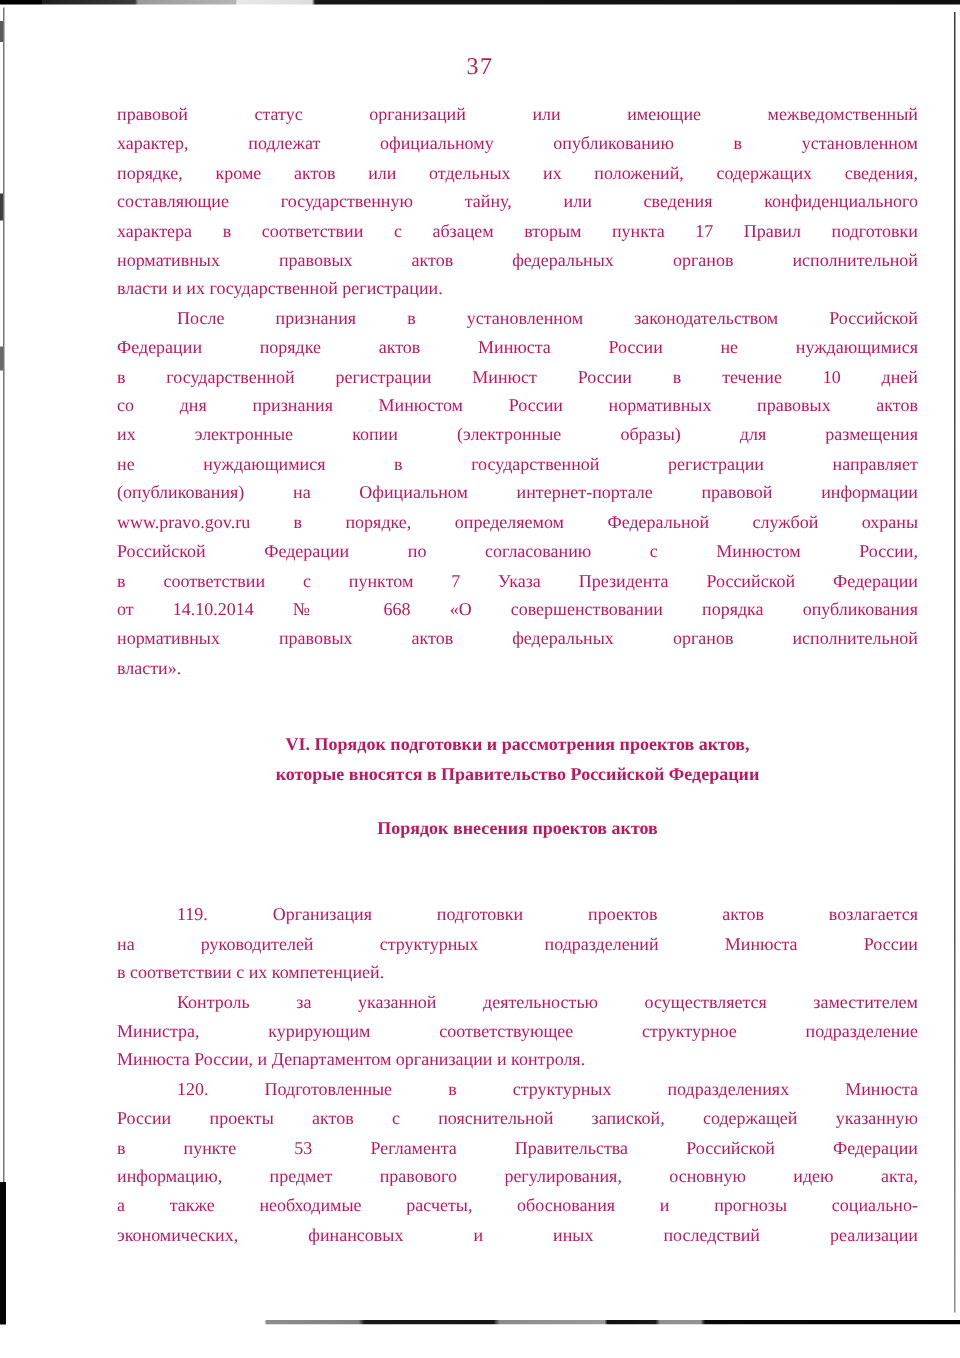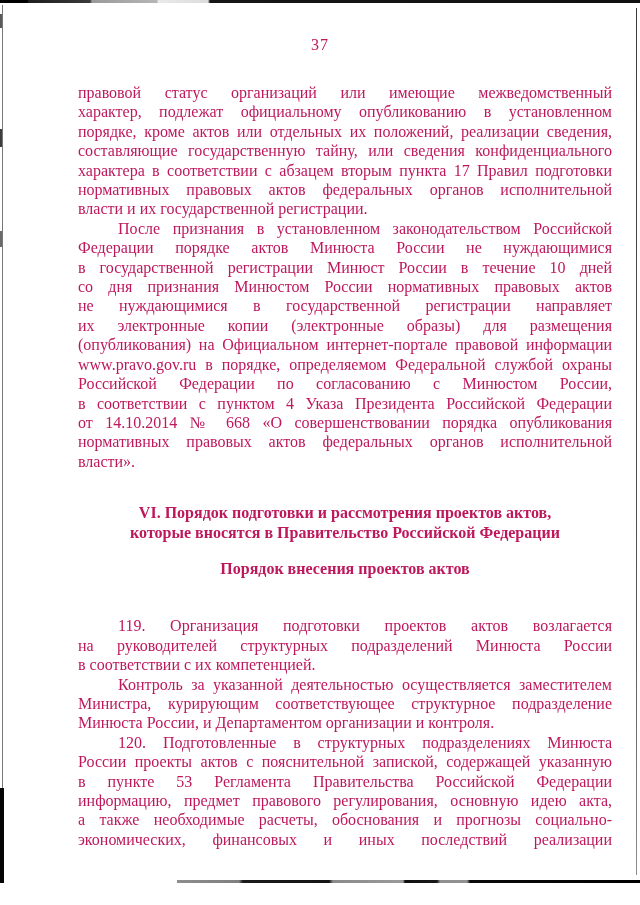--- a/index.html
+++ b/index.html
@@ -44,22 +44,22 @@
     position: absolute; left: 636px; top: 8px; width: 1px; height: 867px;
     background: linear-gradient(180deg, #3c3c3c 0%, #555 70%, #8c8c8c 100%);
   }
 
   
   .page-number {
     position: absolute; top: 36px; left: 0; width: 640px;
     text-align: center; font-size: 16px; letter-spacing: 1px;
   }
   .content {
-    position: absolute; left: 78px; top: 83px; width: 534px;
-    font-size: 16px; line-height: 19.4px;
+    position: absolute; left: 78px; top: 67px; width: 534px;
+    font-size: 12px; line-height: 19.4px;
   }
   .line { text-align: justify; text-align-last: justify; }
   .line.last { text-align-last: left; font-family: Liberation Serif, serif; }
   .line.indent { text-indent: 40px; }
   .heading {
     font-weight: bold; text-align: center; text-align-last: center;
   }
   .h-main { margin-top: 32px; }
   .h-sub  { margin-top: 17px; }
   .gap-before-119 { margin-top: 38px; }
@@ -78,38 +78,38 @@
   <div class="edge-right-line"></div>
   <div class="edge-bottom"></div>
 
   <div class="page-number">37</div>
 
   <div class="content">
 
     <div>
       <div class="line">правовой статус организаций или имеющие межведомственный</div>
       <div class="line">характер, подлежат официальному опубликованию в установленном</div>
-      <div class="line">порядке, кроме актов или отдельных их положений, реализации сведения,</div>
+      <div class="line">порядке, кроме актов или отдельных их положений, содержащих сведения,</div>
       <div class="line">составляющие государственную тайну, или сведения конфиденциального</div>
       <div class="line">характера в соответствии с абзацем вторым пункта 17 Правил подготовки</div>
       <div class="line">нормативных правовых актов федеральных органов исполнительной</div>
       <div class="line last">власти и их государственной регистрации.</div>
     </div>
 
     <div>
       <div class="line indent">После признания в установленном законодательством Российской</div>
       <div class="line">Федерации порядке актов Минюста России не нуждающимися</div>
       <div class="line">в государственной регистрации Минюст России в течение 10 дней</div>
       <div class="line">со дня признания Минюстом России нормативных правовых актов</div>
+      <div class="line">их электронные копии (электронные образы) для размещения</div>
       <div class="line">не нуждающимися в государственной регистрации направляет</div>
-      <div class="line">их электронные копии (электронные образы) для размещения</div>
       <div class="line">(опубликования) на Официальном интернет-портале правовой информации</div>
       <div class="line">www.pravo.gov.ru в порядке, определяемом Федеральной службой охраны</div>
       <div class="line">Российской Федерации по согласованию с Минюстом России,</div>
-      <div class="line">в соответствии с пунктом 4 Указа Президента Российской Федерации</div>
+      <div class="line">в соответствии с пунктом 7 Указа Президента Российской Федерации</div>
       <div class="line">от 14.10.2014 № 668 «О совершенствовании порядка опубликования</div>
       <div class="line">нормативных правовых актов федеральных органов исполнительной</div>
       <div class="line last">власти».</div>
     </div>
 
     <div class="heading h-main">
       <div>VI. Порядок подготовки и рассмотрения проектов актов,</div>
       <div>которые вносятся в Правительство Российской Федерации</div>
     </div>
 

